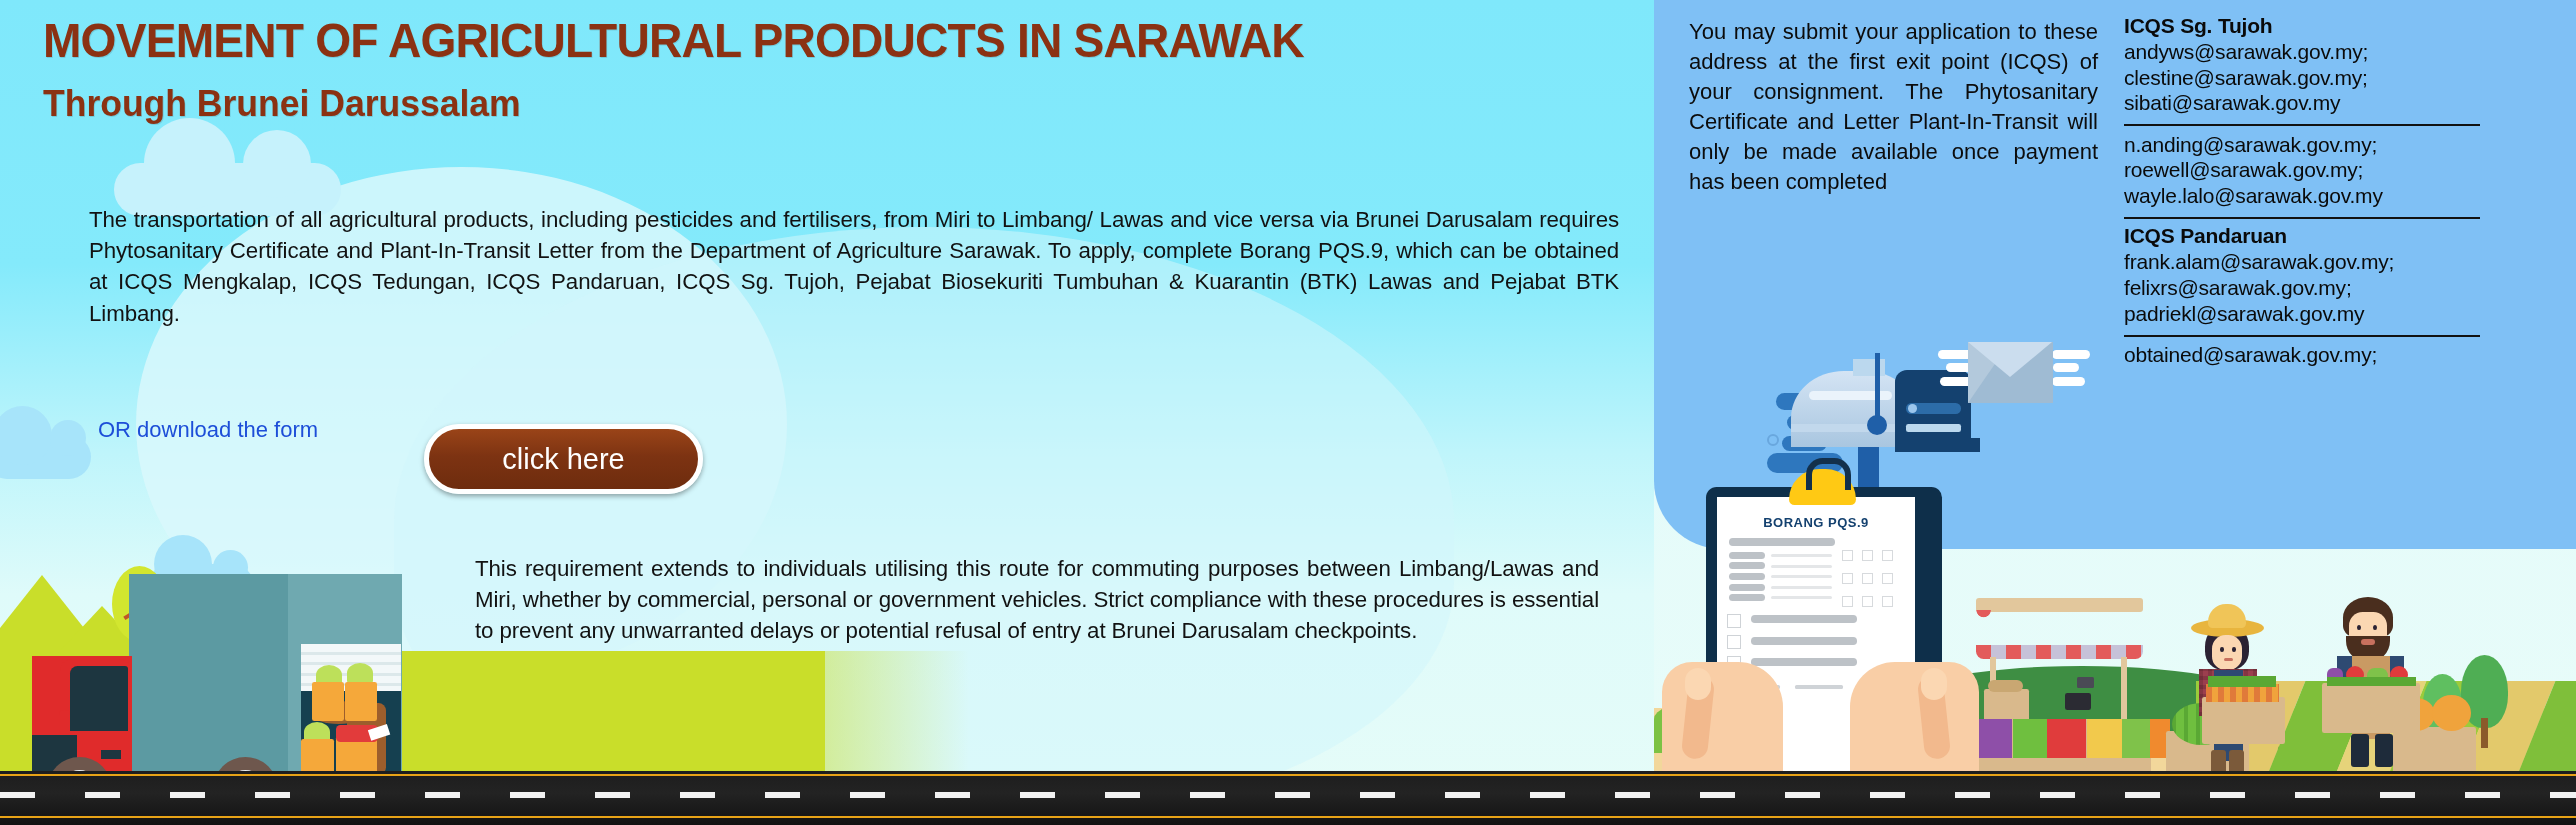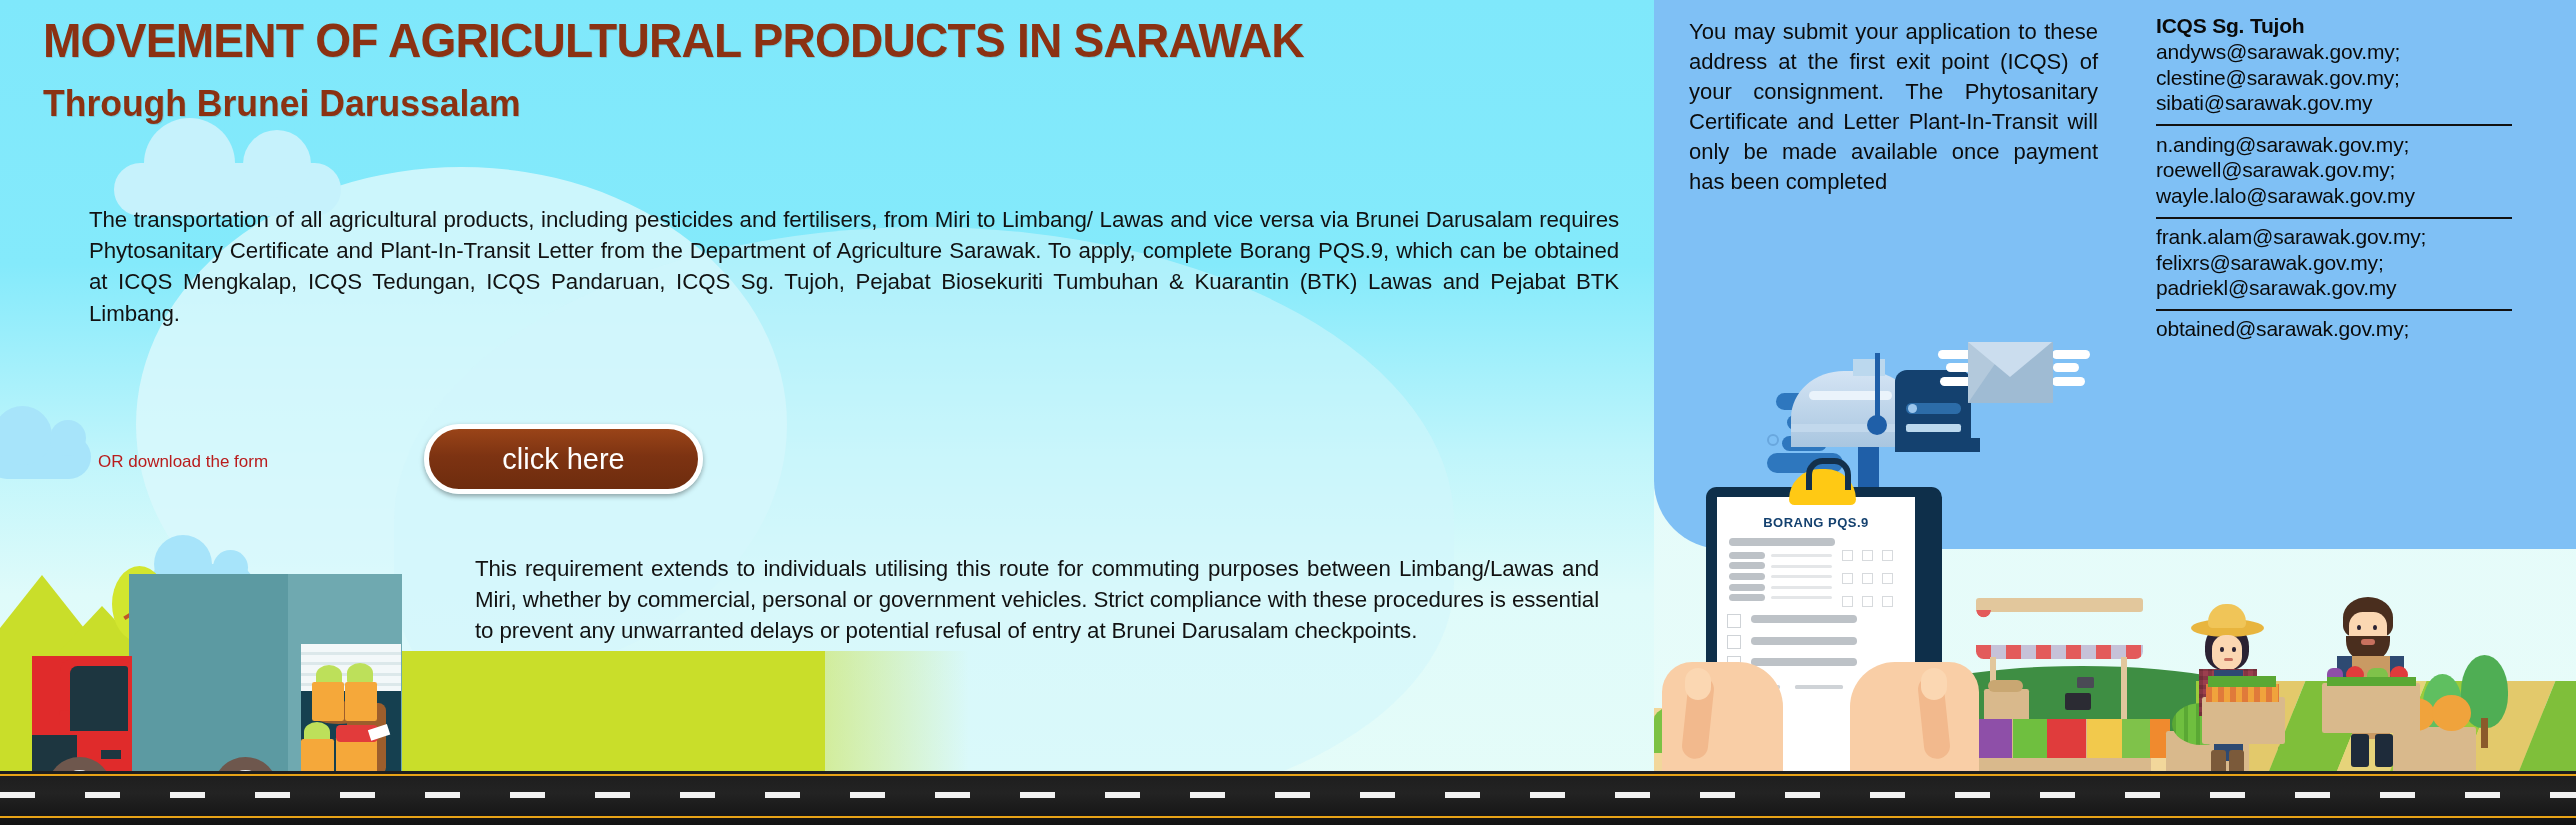--- a/index.html
+++ b/index.html
@@ -67,22 +67,22 @@
   
   .para{
     position:absolute; color:#121212; font-size:22.3px; line-height:1.40;
     text-align:justify; font-weight:400; letter-spacing:-0.1px;
   }
   .para-1{ left:89px; top:204px; width:1530px; }
   .para-2{ left:475px; top:553px; width:1124px; }
 
   
   .or-label{
-    position:absolute; left:98px; top:452px;
-    font-size:17px; color:#b91c1c;
+    position:absolute; left:98px; top:417px;
+    font-size:22px; color:#1d4ed8;
   }
   .click-btn{
     position:absolute; left:424px; top:424px; width:279px; height:70px;
     border-radius:35px;
     background:linear-gradient(180deg,#9A4418 0%,#7D3312 45%,#6E2C0E 100%);
     border:5.3px solid #ffffff;
     box-shadow:0 2.3px 5.3px rgba(0,0,0,.35);
     display:flex; align-items:center; justify-content:center;
     color:#ffffff; font-size:29px; font-weight:400; cursor:pointer;
   }
@@ -91,21 +91,21 @@
   .blue-panel{
     position:absolute; left:1654px; top:-30px; width:922px; height:579px;
     background:#7FC0F5; border-radius:0 0 0 68px;
   }
   .panel-text{
     position:absolute; left:1689px; top:16.7px; width:409px;
     font-size:22px; line-height:1.37; color:#0C0C0C; text-align:justify;
   }
 
   
-  .contacts{ position:absolute; left:2124px; top:13.6px; width:356px;margin-left:32px; }
+  .contacts{ position:absolute; left:2124px; top:13.6px; width:356px; }
   .c-block{ padding:0 0 4.5px 0; }
   .c-block + .c-block{ border-top:2.3px solid #111; padding-top:5.3px; margin-top:3.8px; }
   .c-name{ font-size:21px; font-weight:800; color:#0A0A0A; margin-bottom:1.5px; letter-spacing:-0.2px;}
   .c-mail{ font-size:21px; color:#0A0A0A; line-height:1.22; letter-spacing:-0.2px;}
 
   
   .mb-wrap{ position:absolute; left:1711px; top:326px; width:318px; height:318px; }
   .mb-post{ position:absolute; left:147px; top:106px; width:21px; height:174px; background:#1F5FA8; }
   .mb-body{ position:absolute; left:80px; top:45px; width:127px; height:76px;
             background:linear-gradient(180deg,#D4E4F4 0%,#A9C6E0 100%);
@@ -321,20 +321,21 @@
       <div class="c-mail">andyws@sarawak.gov.my;</div>
       <div class="c-mail">clestine@sarawak.gov.my;</div>
       <div class="c-mail">sibati@sarawak.gov.my</div>
     </div>
     <div class="c-block">
       <div class="c-mail">n.anding@sarawak.gov.my;</div>
       <div class="c-mail">roewell@sarawak.gov.my;</div>
       <div class="c-mail">wayle.lalo@sarawak.gov.my</div>
     </div>
     <div class="c-block">
+      <div class="c-name">ICQS Pandaruan</div>
       <div class="c-mail">frank.alam@sarawak.gov.my;</div>
       <div class="c-mail">felixrs@sarawak.gov.my;</div>
       <div class="c-mail">padriekl@sarawak.gov.my</div>
     </div>
     <div class="c-block">
       <div class="c-mail">obtained@sarawak.gov.my;</div>
     </div>
   </div>
 
   <div class="mb-wrap">

